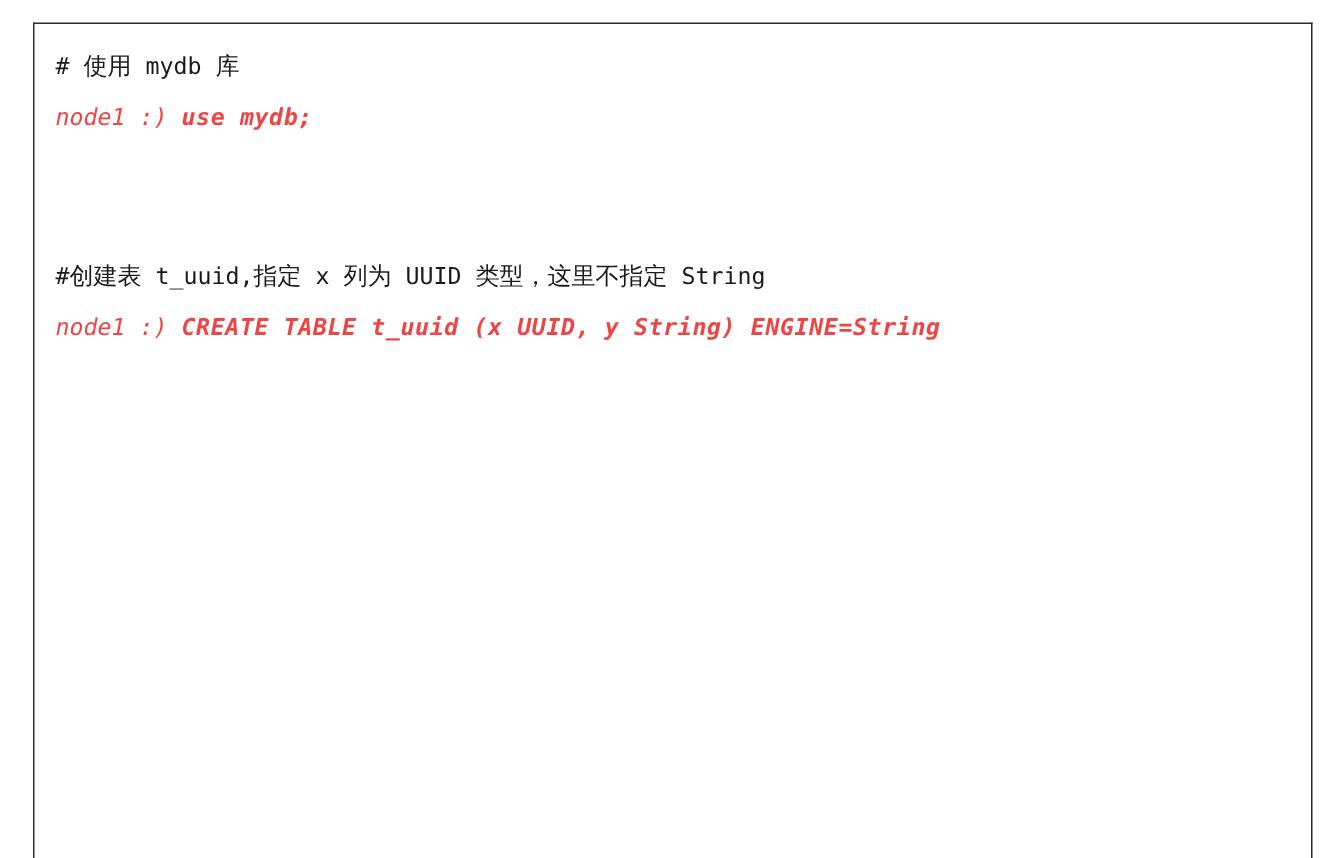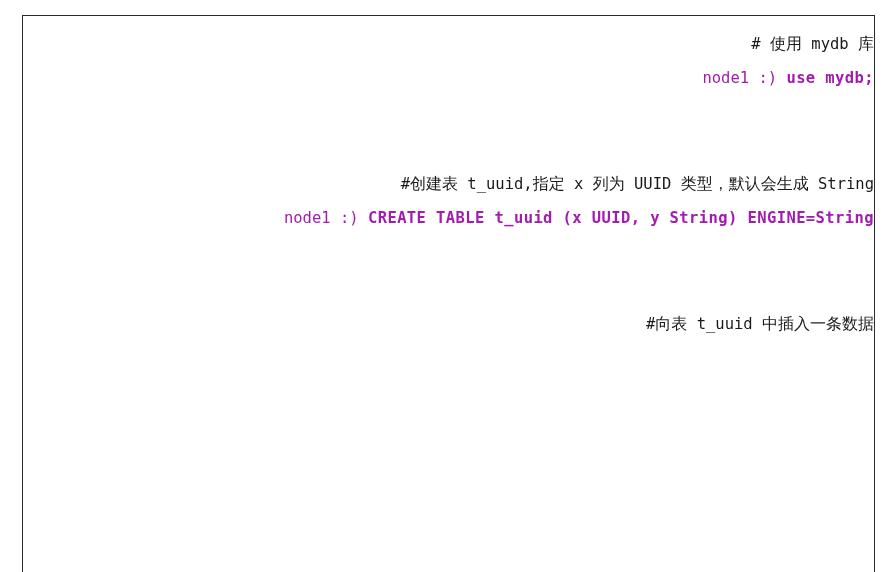--- a/index.html
+++ b/index.html
@@ -30,21 +30,20 @@
   .code-lines {
     display: block;
   }
 
   .line {
     display: block;
     height: 35px;
     line-height: 35px;
     white-space: pre;
     color: #1a1a1a;
-    text-align: right;
   }
 
   .line.spacer {
     height: 35px;
   }
 
   
   .comment {
     font-family: "DejaVu Sans Mono", "Liberation Mono", monospace;
     font-size: 15.5px;
@@ -53,41 +52,41 @@
   }
   .comment .cjk {
     font-family: "DejaVu Serif", "Liberation Serif", serif;
     font-size: 16px;
   }
 
   
   .prompt-line {
     font-family: "DejaVu Sans Mono", "Liberation Mono", monospace;
     font-size: 15.5px;
-    color: #a21caf;
+    color: #ef4444;
+    font-style: italic;
   }
   .prompt {
     font-weight: normal;
   }
   .sql {
     font-weight: bold;
     letter-spacing: 0.4px;
   }
 </style>
 </head>
 <body>
 
 <div id="code-block">
   <div class="code-lines" id="code-lines">
       <span class="line comment"><span># </span><span class="cjk">使用</span><span> mydb </span><span class="cjk">库</span></span>
       <span class="line prompt-line"><span class="prompt">node1 :) </span><span class="sql">use mydb;</span></span>
       <span class="line spacer"> </span>
       <span class="line spacer"> </span>
-      <span class="line comment"><span>#</span><span class="cjk">创建表</span><span> t_uuid,</span><span class="cjk">指定</span><span> x </span><span class="cjk">列为</span><span> UUID </span><span class="cjk">类型，默认会生成</span><span> String</span></span>
+      <span class="line comment"><span>#</span><span class="cjk">创建表</span><span> t_uuid,</span><span class="cjk">指定</span><span> x </span><span class="cjk">列为</span><span> UUID </span><span class="cjk">类型，这里不指定</span><span> String</span></span>
       <span class="line prompt-line"><span class="prompt">node1 :) </span><span class="sql">CREATE TABLE t_uuid (x UUID, y String) ENGINE=String</span></span>
       <span class="line spacer"> </span>
       <span class="line spacer"> </span>
-      <span class="line comment"><span>#</span><span class="cjk">向表</span><span> t_uuid </span><span class="cjk">中插入一条数据</span></span>
       <span class="line spacer"> </span>
       <span class="line spacer"> </span>
       <span class="line spacer"> </span>
     </div>
 </div>
 
 </body></html>

